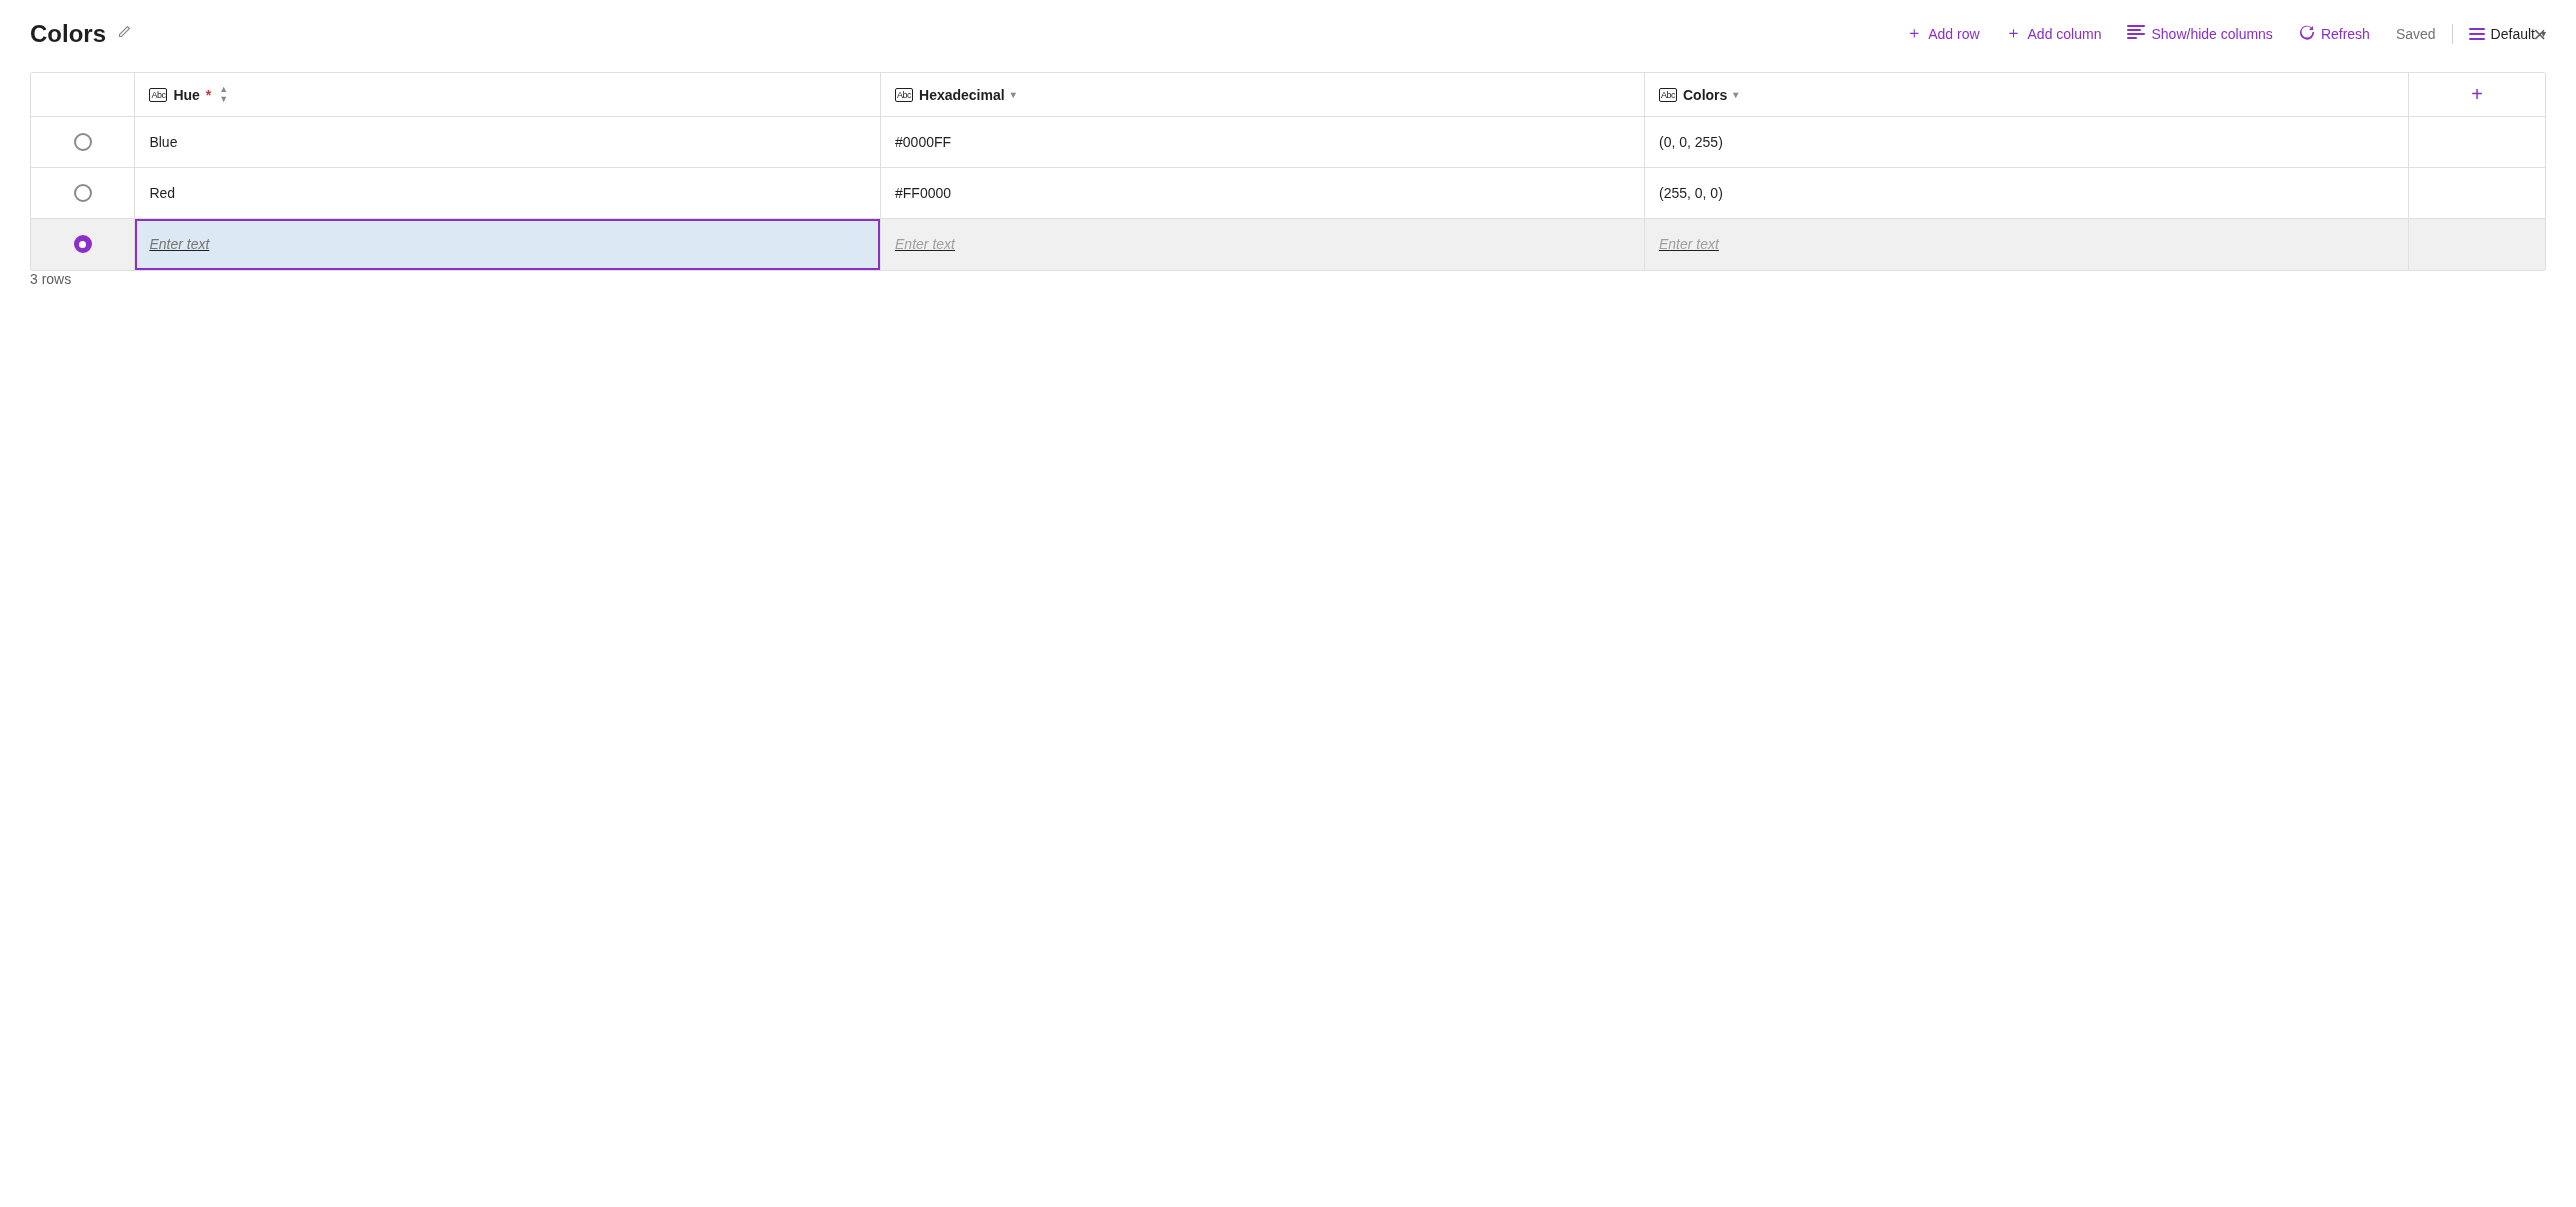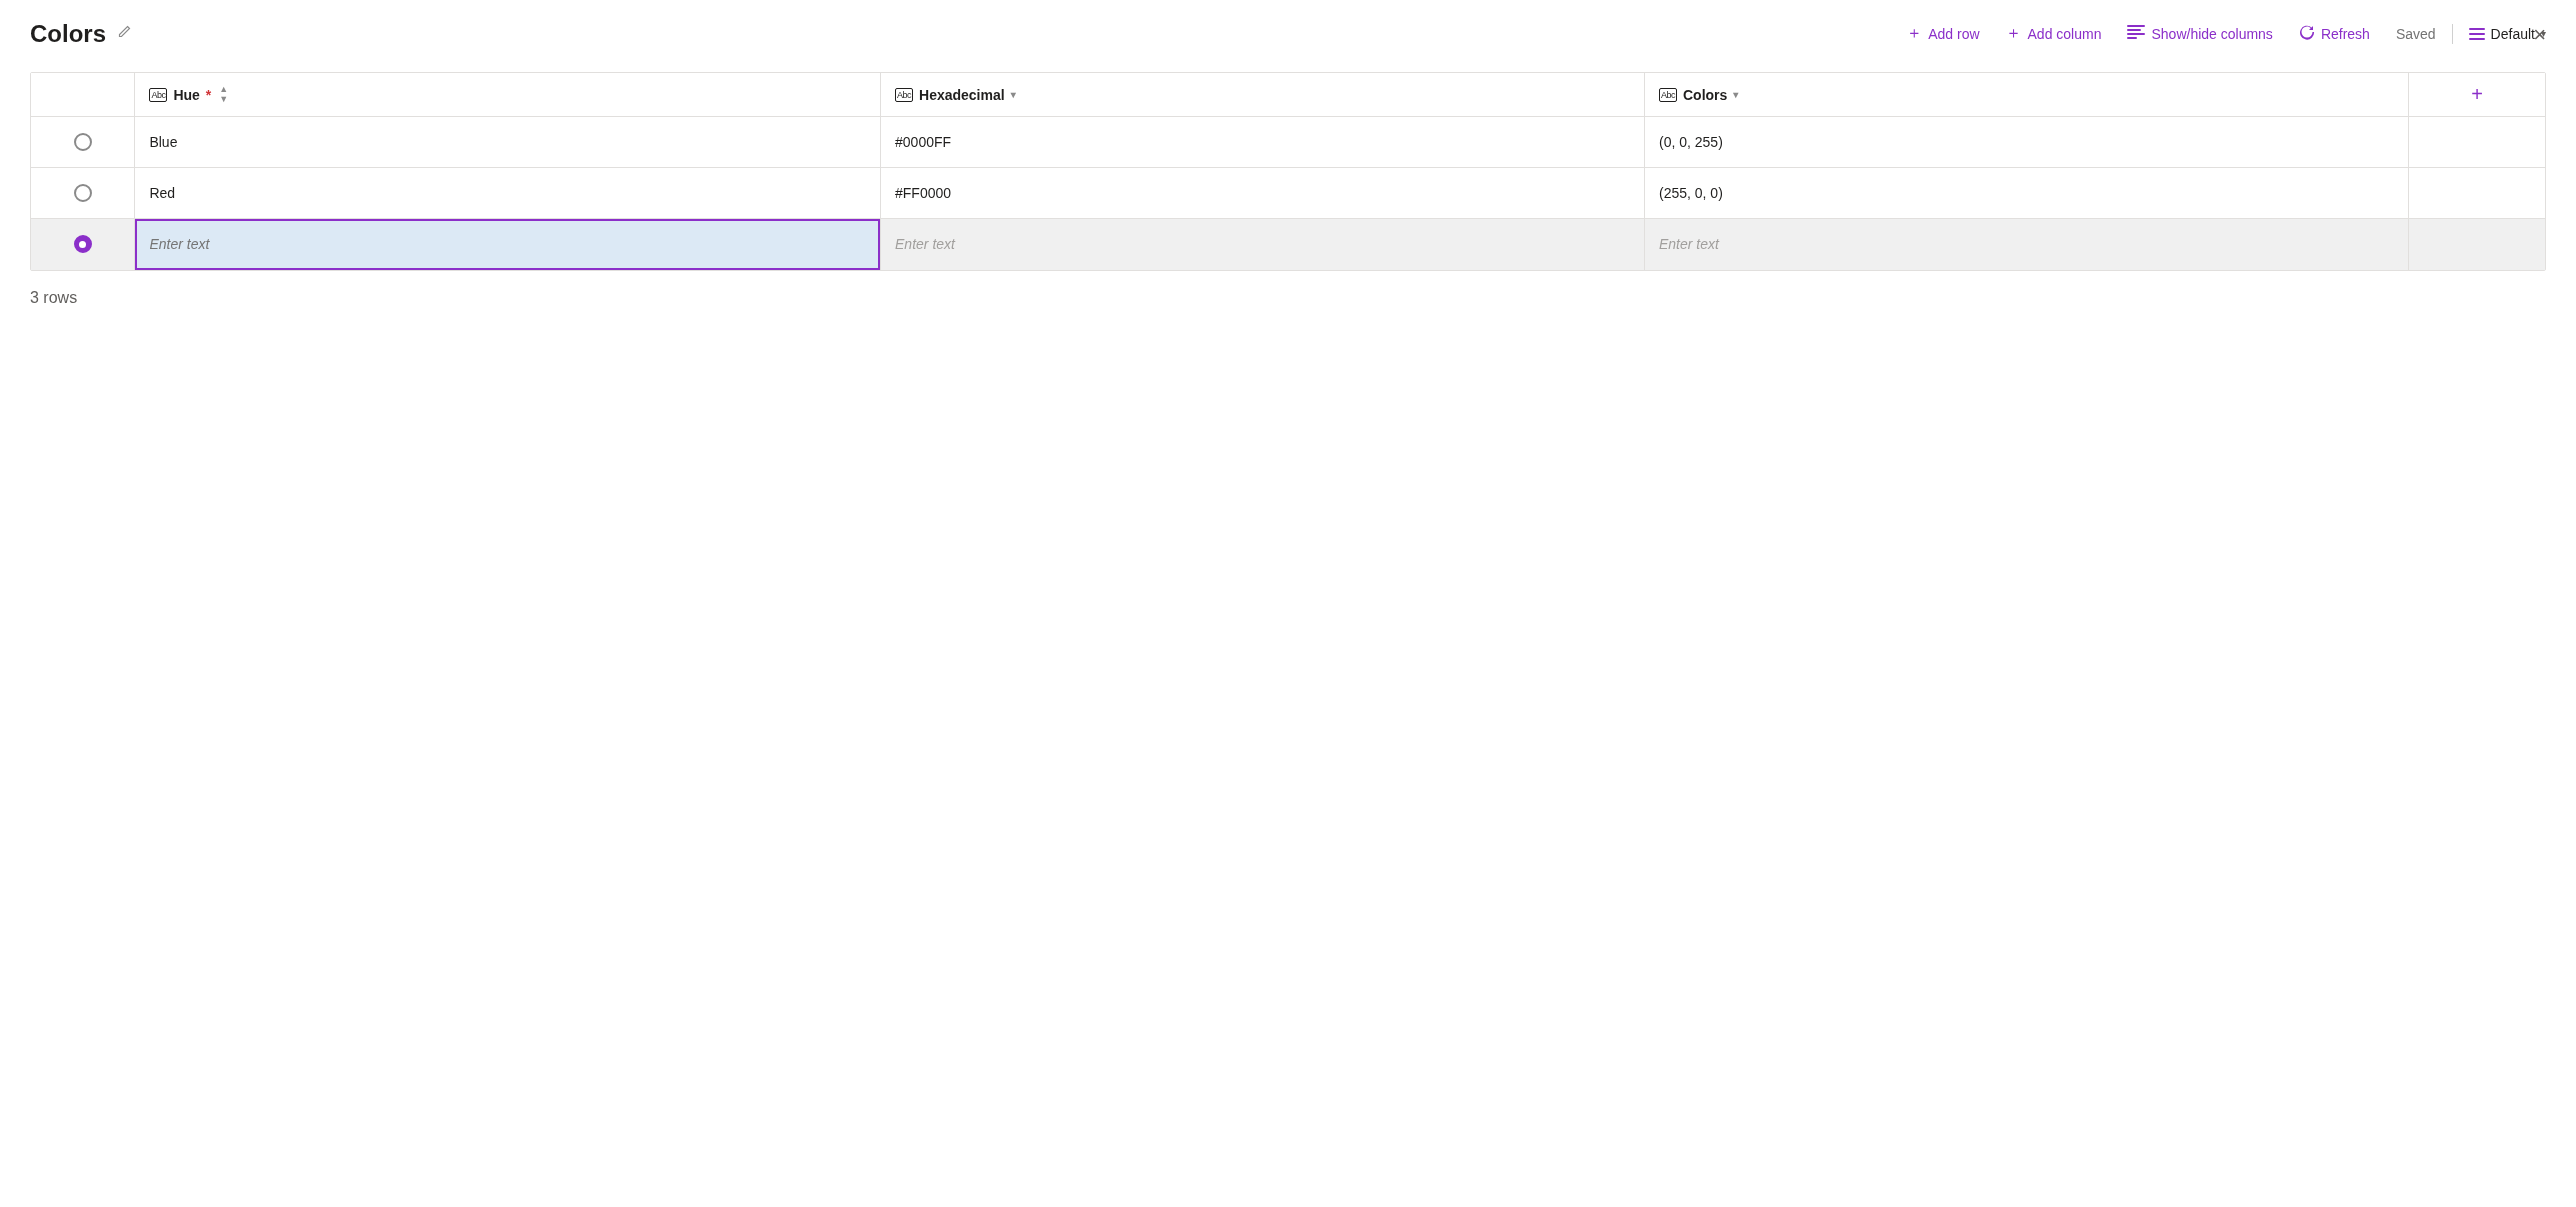--- a/index.html
+++ b/index.html
@@ -226,42 +226,42 @@
     }
     .radio-checked::after {
       content: '';
       width: 7px;
       height: 7px;
       background: white;
       border-radius: 50%;
     }
     .new-row {
       background: #f0f0f0;
+      text-decoration: underline;
     }
     .new-row td {
       background: #f0f0f0;
     }
     .active-cell-input {
       outline: 2px solid #8B2FC9;
       outline-offset: -2px;
       background: #dce9f5 !important;
       width: 100%;
       height: 100%;
       padding: 10px 14px;
       display: flex;
       align-items: center;
     }
     .enter-text-placeholder {
       color: #a19f9d;
       font-style: italic;
     }
     .row-count {
-      margin-top: 18px;
       color: #605e5c;
-      font-size: 16px;
+      font-size: 14px;
     }
     .hamburger-icon {
       display: flex;
       flex-direction: column;
       gap: 3px;
       width: 16px;
     }
     .hamburger-icon span {
       display: block;
       height: 2px;

